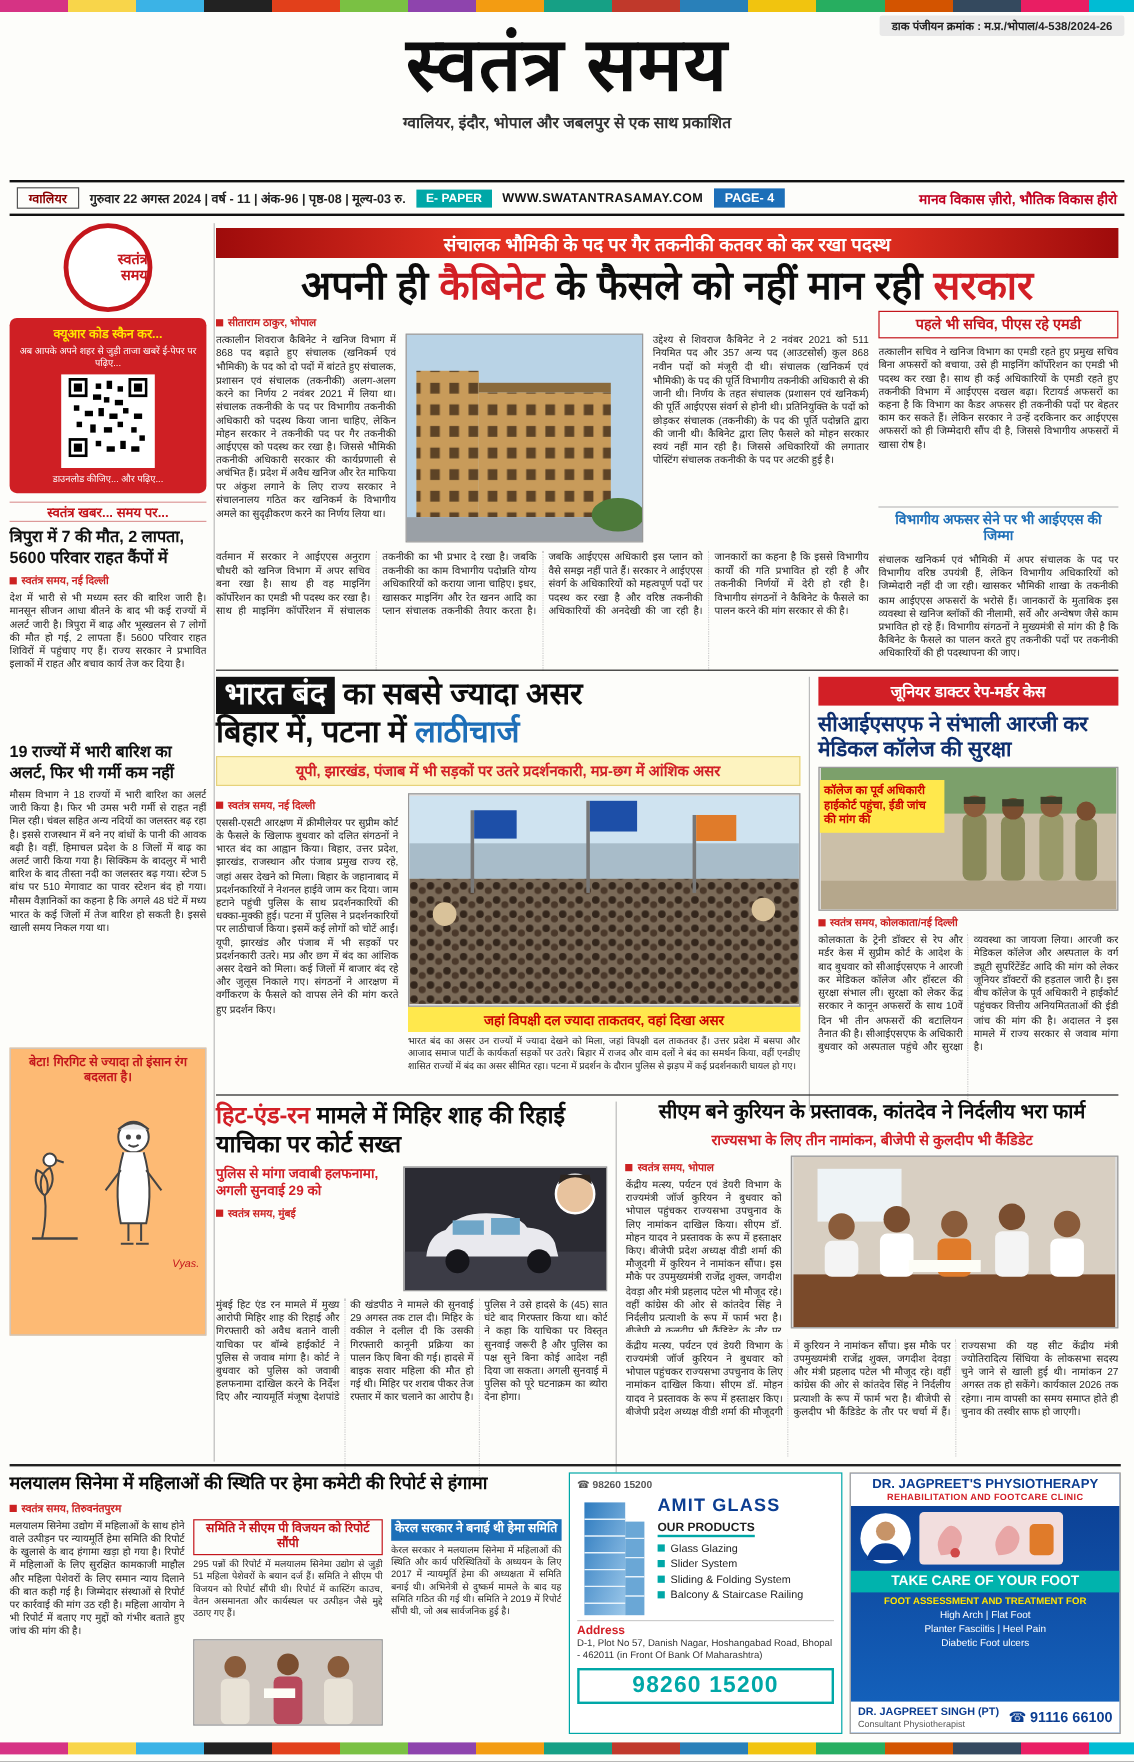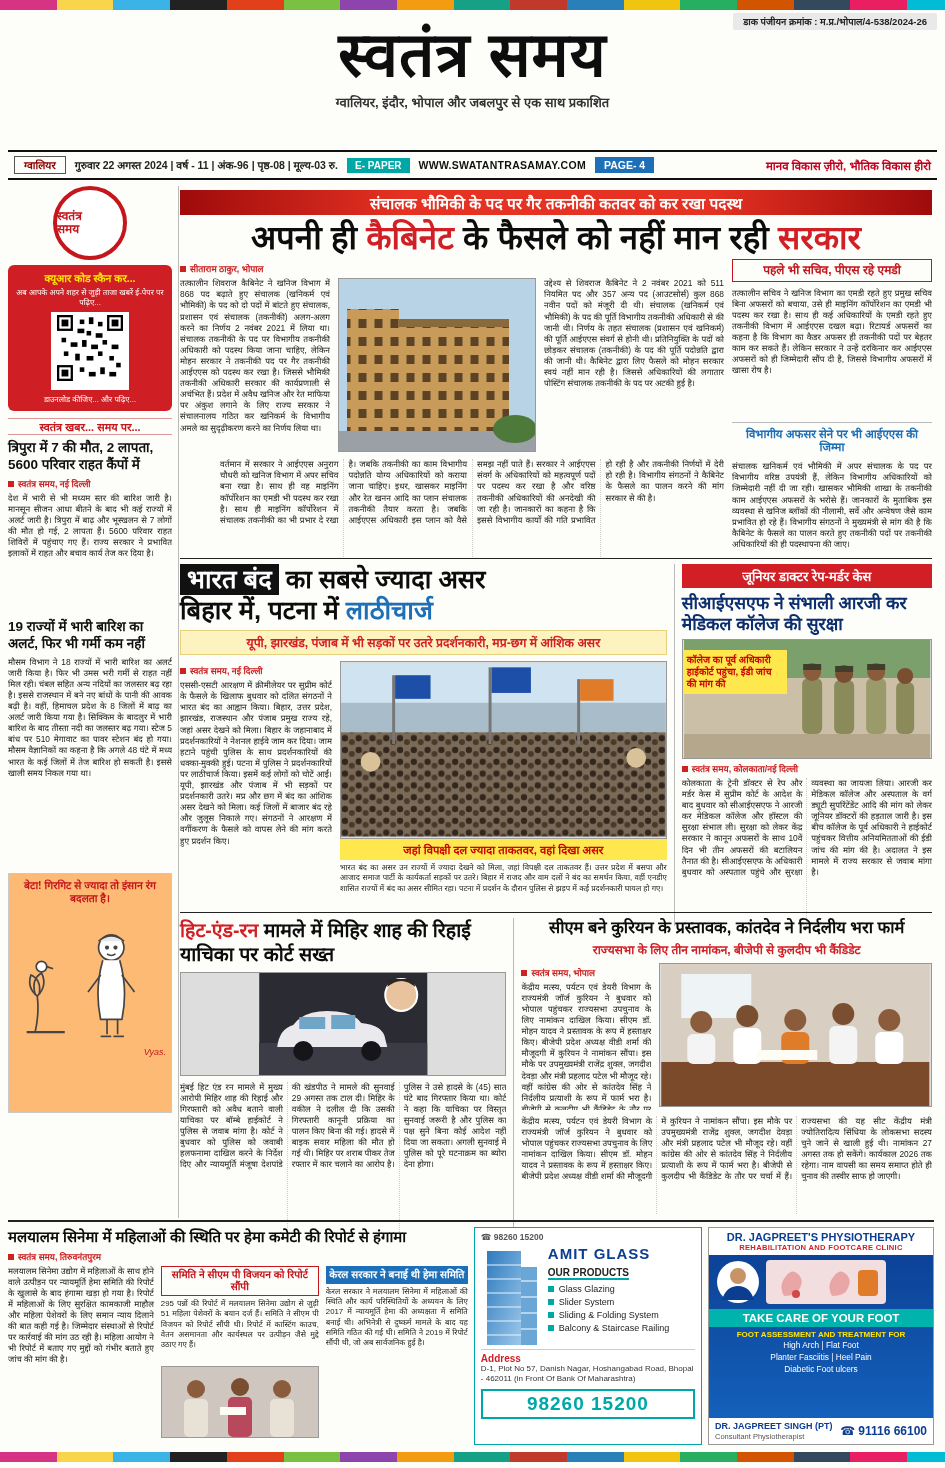--- a/index.html
+++ b/index.html
@@ -21,21 +21,21 @@
   .city-box{border:1px solid #555;padding:1px 9px;font-weight:bold;color:#8b0000;}
   .dl-info{font-weight:bold;color:#222;}
   .badge-teal{background:#00a7a7;color:#fff;font-weight:bold;padding:2px 8px;font-size:10px;}
   .dl-web{font-weight:bold;color:#111;letter-spacing:.3px;}
   .badge-blue{background:#1d6fb8;color:#fff;font-weight:bold;padding:2px 9px;}
   .dl-slogan{margin-left:auto;color:#c00020;font-weight:bold;font-size:11.5px;}
   
   .sidebar{left:8px;top:186px;width:164px;height:1032px;padding-right:6px;border-right:1px solid #bbb;
     display:flex;flex-direction:column;}
   .logo-circle{width:66px;height:66px;border-radius:50%;border:4px solid #c4161c;background:#fff;
-    margin:0 auto;display:flex;flex-direction:column;align-items:flex-start;justify-content:center;
+    margin:0 auto;display:flex;flex-direction:column;align-items:flex-end;justify-content:center;
     font-weight:bold;color:#c4161c;font-size:12px;line-height:1.1;}
   .qr-panel{background:#cf1f24;border-radius:6px;color:#fff;text-align:center;padding:6px 5px;margin-top:5px;}
   .qr-panel .qh{color:#ffe400;font-weight:bold;font-size:10.5px;}
   .qr-panel .qt{font-size:7.8px;line-height:1.25;margin-top:3px;}
   .qr-img{width:72px;height:72px;background:#fff;margin:5px auto;padding:3px;}
   .side-tag{color:#c4161c;font-weight:bold;font-size:11px;text-align:center;margin:7px 0 5px;
     border-top:1px solid #d99;border-bottom:1px solid #d99;padding:0 0;}
   .side-h{font-size:13.5px;font-weight:bold;line-height:1.25;color:#101010;}
   .byline{display:flex;align-items:center;gap:4px;color:#c22;font-weight:bold;font-size:8.8px;margin:4px 0 3px;}
   .byline .bsq{width:6px;height:6px;background:#c22;display:inline-block;}
@@ -47,21 +47,21 @@
   .lead{left:180px;top:190px;width:752px;}
   .kicker{height:25px;background:linear-gradient(90deg,#9e0b0b,#e53222 30%,#e53222 70%,#9e0b0b);
     color:#fff;font-weight:bold;font-size:15.5px;display:flex;align-items:center;justify-content:center;}
   .lead-h{font-size:33px;font-weight:bold;text-align:center;margin:5px 0 3px;line-height:1.1;color:#0c0c0c;}
   .red{color:#d21f26;}
   .blue{color:#1d6fb8;}
   .lead-row{display:flex;gap:8px;}
   .lead-art{flex:1;}
   .lead-topflex{display:flex;gap:8px;}
   .photo{background:#ddd;overflow:hidden;position:relative;border:1px solid #999;}
-  .cols4{column-count:4;column-gap:10px;column-rule:1px dotted #ccc;margin-top:7px;height:100px;padding-left:40px;}
+  .cols4{column-count:4;column-gap:10px;column-rule:1px dotted #ccc;margin-top:7px;height:100px;}
   .sideboxes{width:200px;display:flex;flex-direction:column;gap:6px;}
   .sbox1-t{border:1.5px solid #c4161c;color:#c4161c;font-weight:bold;font-size:12px;text-align:center;
     padding:3px 19px;line-height:1.2;}
   .sbox2-t{color:#1d6fb8;font-weight:bold;font-size:11.5px;text-align:center;line-height:1.2;
     border-top:1px solid #bbb;padding-top:5px;}
   
   .midrow{left:180px;top:558px;width:752px;border-top:1.5px solid #222;padding-top:5px;display:flex;}
   .bandh{width:492px;padding-right:7px;}
   .bandh-h{font-size:25.5px;font-weight:bold;line-height:1.2;color:#0c0c0c;}
   .hbox{background:#111;color:#fff;padding:0 7px;display:inline-block;}
@@ -355,20 +355,27 @@
       <div class="btxt cols2" style="height:148px">कोलकाता के ट्रेनी डॉक्टर से रेप और मर्डर केस में सुप्रीम कोर्ट के आदेश के बाद बुधवार को सीआईएसएफ ने आरजी कर मेडिकल कॉलेज और हॉस्टल की सुरक्षा संभाल ली। सुरक्षा को लेकर केंद्र सरकार ने कानून अफसरों के साथ 10वें दिन भी तीन अफसरों की बटालियन तैनात की है। सीआईएसएफ के अधिकारी बुधवार को अस्पताल पहुंचे और सुरक्षा व्यवस्था का जायजा लिया। आरजी कर मेडिकल कॉलेज और अस्पताल के वर्ग ड्यूटी सुपरिंटेंडेंट आदि की मांग को लेकर जूनियर डॉक्टरों की हड़ताल जारी है। इस बीच कॉलेज के पूर्व अधिकारी ने हाईकोर्ट पहुंचकर वित्तीय अनियमितताओं की ईडी जांच की मांग की है। अदालत ने इस मामले में राज्य सरकार से जवाब मांगा है।</div>
     </div>
   </div>
 
   <div class="abs row3">
     <div class="hitrun">
       <div class="hit-h">
         <span class="red">हिट-एंड-रन</span><span> मामले में मिहिर शाह की रिहाई याचिका पर कोर्ट सख्त</span>
       </div>
       <div style="display:flex;gap:8px;margin-top:5px">
+        <div style="width:148px">
+          <div class="hit-sub">पुलिस से मांगा जवाबी हलफनामा, अगली सुनवाई 29 को</div>
+          <div class="byline">
+            <span class="bsq"></span>
+            <span>स्वतंत्र समय, मुंबई</span>
+          </div>
+        </div>
         <div class="photo" style="flex:1;height:102px">
           <svg viewBox="0 0 168 102" width="100%" height="102">
             <rect width="168" height="102" fill="#2b2b33"></rect>
             <rect x="0" y="70" width="168" height="32" fill="#3c3c46"></rect>
             <path d="M18 74 q2 -18 16 -22 q10 -14 34 -14 q26 0 34 12 q22 2 24 16 l2 8 z" fill="#e9e9ee"></path>
             <rect x="40" y="44" width="26" height="12" fill="#6fa6c8"></rect>
               <rect x="72" y="42" width="24" height="14" fill="#6fa6c8"></rect>
             <circle cx="44" cy="78" r="10" fill="#15151a"></circle>
               <circle cx="112" cy="78" r="10" fill="#15151a"></circle>
             <circle cx="142" cy="22" r="16" fill="#e8c39e" stroke="#fff" stroke-width="2"></circle>

